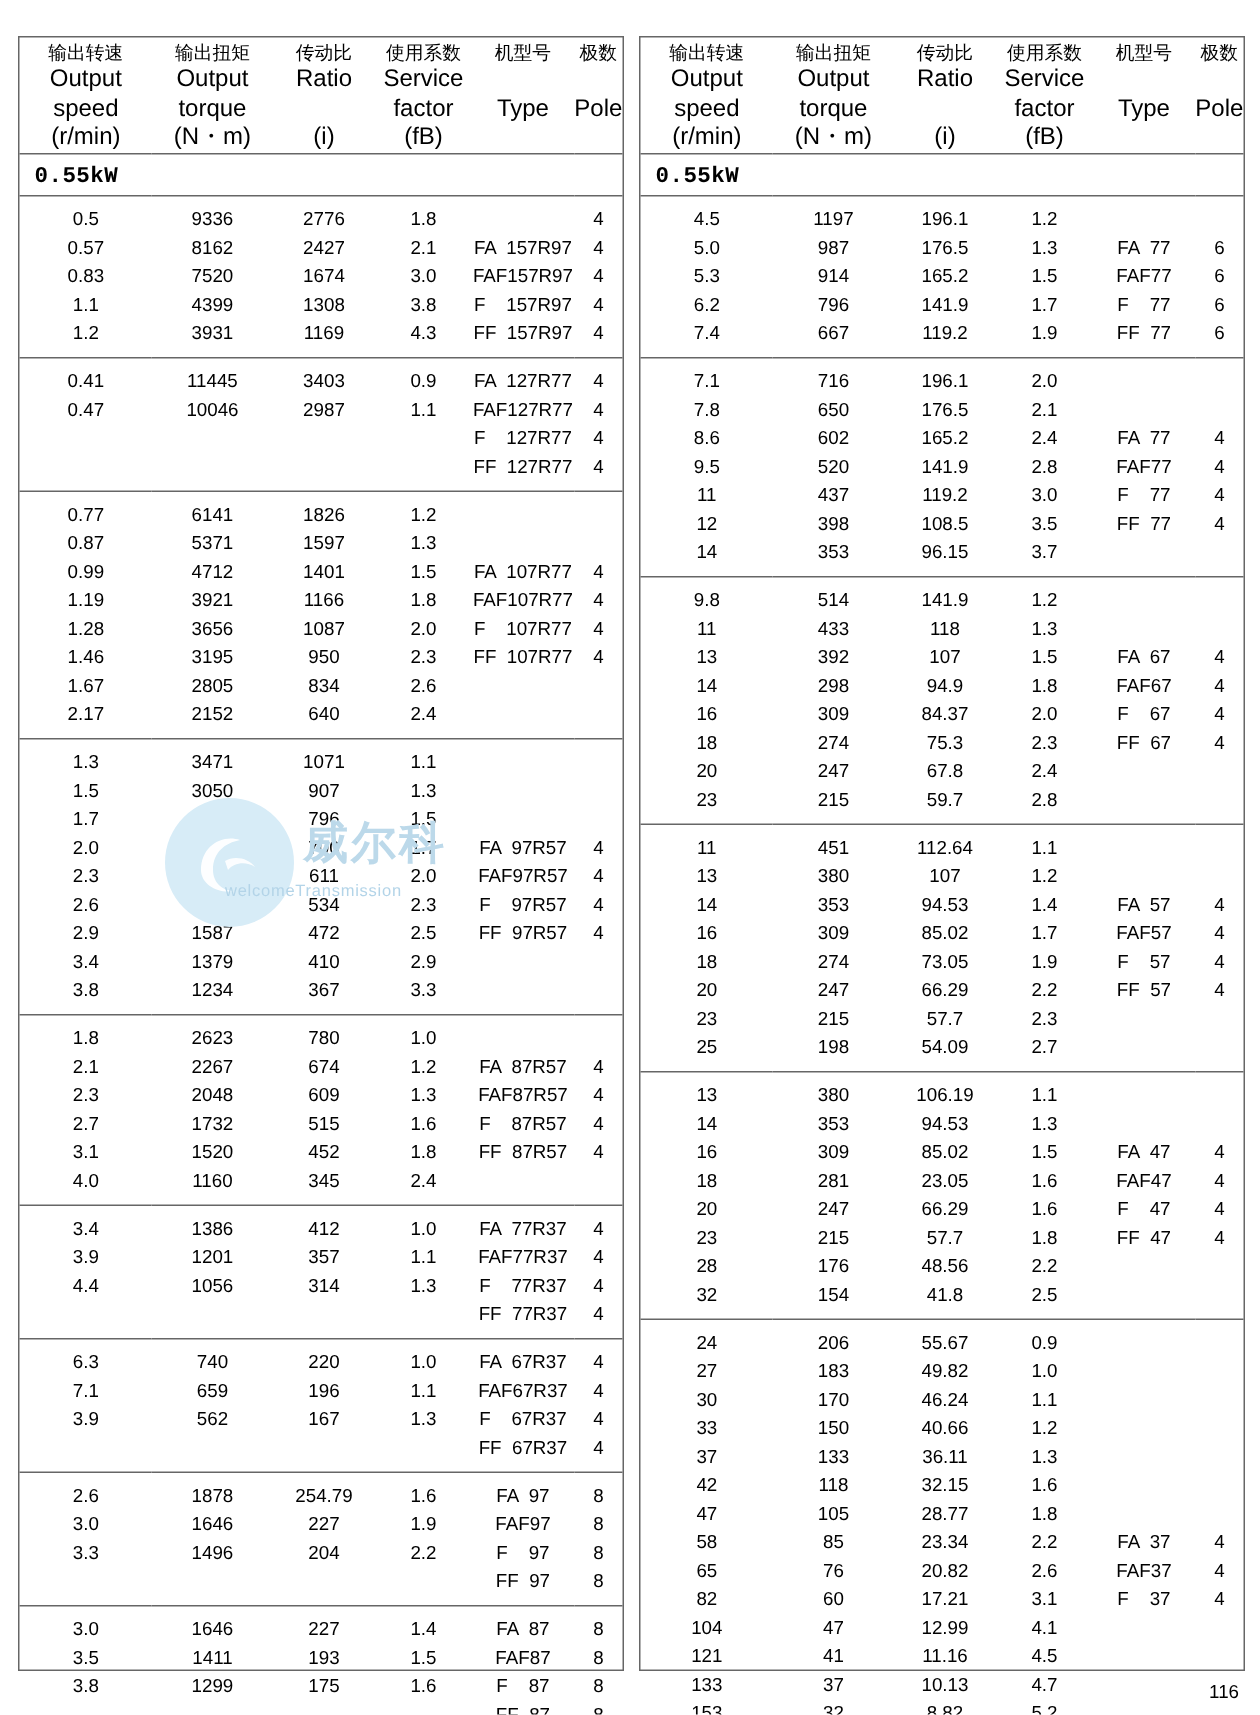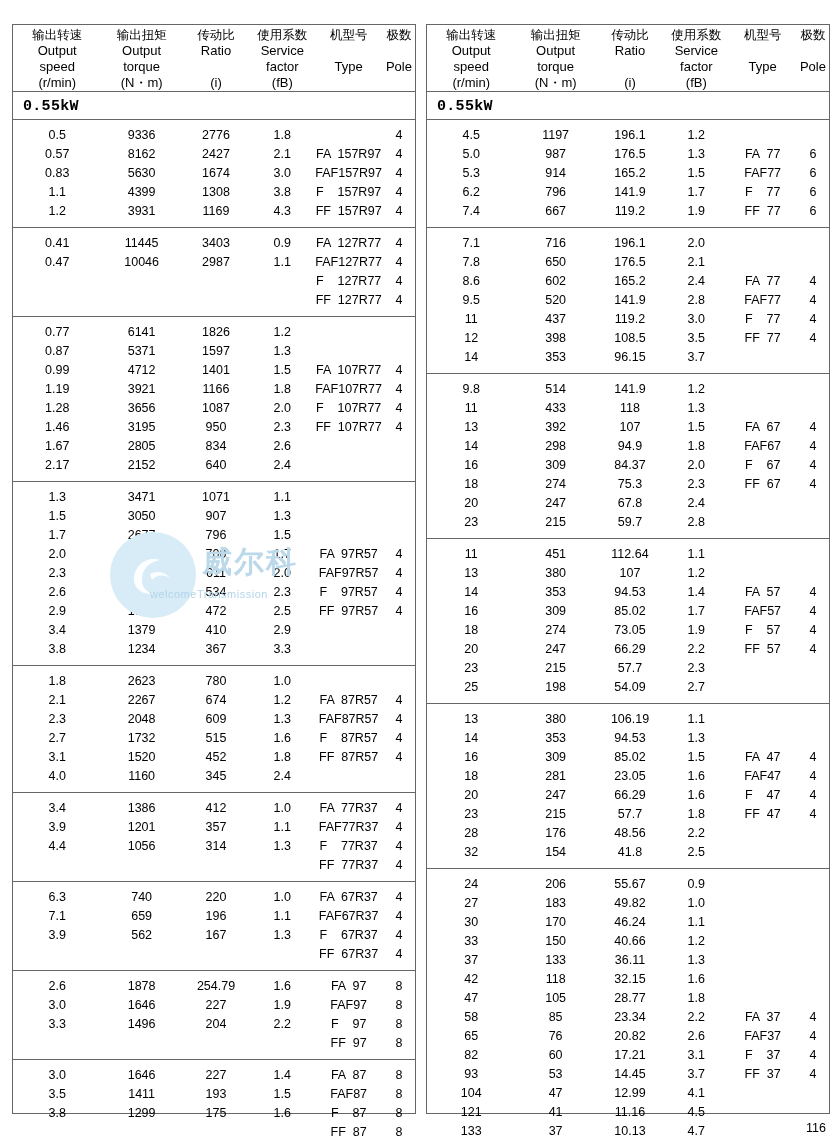--- a/index.html
+++ b/index.html
@@ -5,21 +5,21 @@
   html,body{margin:0;padding:0;background:#fff;}
   body{width:840px;height:1143px;font-family:"Liberation Sans",sans-serif;color:#000;position:relative;overflow:hidden;}
   .page{position:relative;width:840px;height:1143px;}
   .tbl{position:absolute;top:24px;border:1px solid #666;box-sizing:border-box;}
   .tbl.left{left:12px;width:404px;height:1090px;}
   .tbl.right{left:426px;width:404px;height:1090px;}
   table{border-collapse:collapse;width:100%;table-layout:fixed;}
   th,td{padding:0;margin:0;font-weight:normal;}
   .hdr td{text-align:center;font-size:12.5px;line-height:1.22;vertical-align:top;padding-top:3px;}
   .hdr .cn{font-size:12.5px;}
-  .hdr .en{font-size:13px;text-align:center;}
+  .hdr .en{font-size:16px;text-align:center;}
   .hdrrow{border-bottom:1px solid #666;}
   .kw{font-size:15px;font-weight:bold;padding:6px 0 4px 10px;letter-spacing:0.3px;}
   .kwrow{border-bottom:1px solid #666;font-family:Liberation Mono, monospace;}
   .grp td{font-size:12.5px;line-height:1.52;vertical-align:top;}
   .grp{border-bottom:1px solid #666;}
   .grp.last{border-bottom:none;}
   .num{text-align:center;}
   .typecell{text-align:center;white-space:pre;}
   .polecell{text-align:center;white-space:pre;}
   .spacer{height:6px;}
@@ -120,21 +120,21 @@
             <tr>
               <td class="num">0.57</td>
               <td class="num">8162</td>
               <td class="num">2427</td>
               <td class="num">2.1</td>
               <td class="typecell">FA  157R97</td>
               <td class="polecell">4</td>
             </tr>
             <tr>
               <td class="num">0.83</td>
-              <td class="num">5630</td>
+              <td class="num">7520</td>
               <td class="num">1674</td>
               <td class="num">3.0</td>
               <td class="typecell">FAF157R97</td>
               <td class="polecell">4</td>
             </tr>
             <tr>
               <td class="num">1.1</td>
               <td class="num">4399</td>
               <td class="num">1308</td>
               <td class="num">3.8</td>
@@ -1165,28 +1165,20 @@
             </tr>
             <tr>
               <td class="num">82</td>
               <td class="num">60</td>
               <td class="num">17.21</td>
               <td class="num">3.1</td>
               <td class="typecell">F    37</td>
               <td class="polecell">4</td>
             </tr>
             <tr>
-              <td class="num">93</td>
-              <td class="num">53</td>
-              <td class="num">14.45</td>
-              <td class="num">3.7</td>
-              <td class="typecell">FF  37</td>
-              <td class="polecell">4</td>
-            </tr>
-            <tr>
               <td class="num">104</td>
               <td class="num">47</td>
               <td class="num">12.99</td>
               <td class="num">4.1</td>
               <td class="typecell">&nbsp;</td>
               <td class="polecell">&nbsp;</td>
             </tr>
             <tr>
               <td class="num">121</td>
               <td class="num">41</td>

